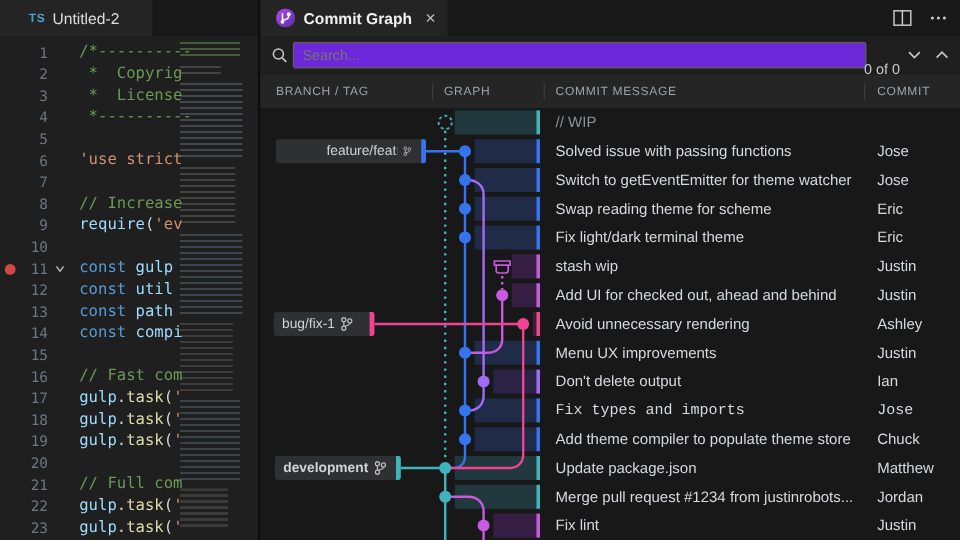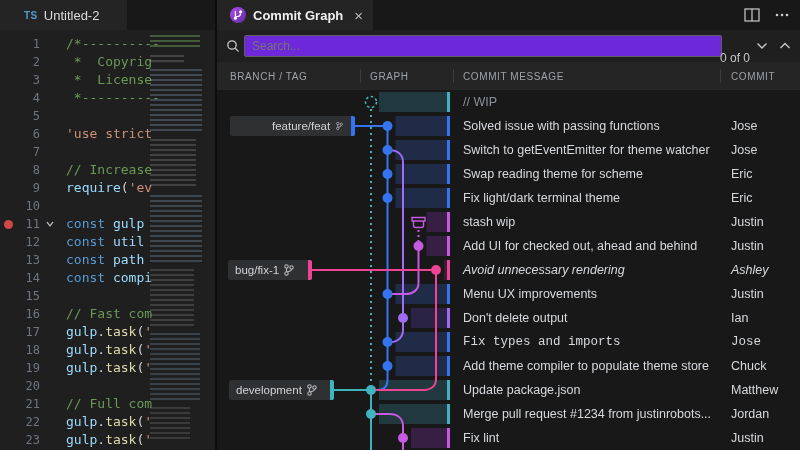--- a/index.html
+++ b/index.html
@@ -335,21 +335,21 @@
           <span class="gauthor">Eric</span>
         </div>
         <div class="grow" style="top: 120px;">
           <span class="gmsg">stash wip</span>
           <span class="gauthor">Justin</span>
         </div>
         <div class="grow" style="top: 144px;">
           <span class="gmsg">Add UI for checked out, ahead and behind</span>
           <span class="gauthor">Justin</span>
         </div>
-        <div class="grow" style="top: 168px; font-style: italic;">
+        <div class="grow" style="top: 168px;">
           <span class="gmsg">Avoid unnecessary rendering</span>
           <span class="gauthor">Ashley</span>
         </div>
         <div class="branch-label" style="top: 170px; left: 11px; width: 84px;">
           <span style="overflow: hidden; white-space: nowrap;">bug/fix-1</span>
           <svg width="10" height="12" viewBox="0 0 10 12">
             <circle cx="2.5" cy="2.5" r="1.7" fill="none" stroke="#b6b9bc" stroke-width="1.1"></circle>
             <circle cx="2.5" cy="9.5" r="1.7" fill="none" stroke="#b6b9bc" stroke-width="1.1"></circle>
             <circle cx="7.5" cy="3.5" r="1.7" fill="none" stroke="#b6b9bc" stroke-width="1.1"></circle>
             <path d="M2.5,4.2 V7.8 M7.5,5.2 C7.5,7.3 4.5,7.5 2.9,7.8" fill="none" stroke="#b6b9bc" stroke-width="1.1"></path>
@@ -370,21 +370,21 @@
         </div>
         <div class="grow" style="top: 264px;">
           <span class="gmsg">Add theme compiler to populate theme store</span>
           <span class="gauthor">Chuck</span>
         </div>
         <div class="grow" style="top: 288px;">
           <span class="gmsg">Update package.json</span>
           <span class="gauthor">Matthew</span>
         </div>
         <div class="branch-label" style="top: 290px; left: 12px; width: 105px;">
-          <span style="overflow: hidden; white-space: nowrap;">development</span>
+          <span style="overflow: hidden; white-space: nowrap; font-weight: bold;">development</span>
           <svg width="10" height="12" viewBox="0 0 10 12">
             <circle cx="2.5" cy="2.5" r="1.7" fill="none" stroke="#b6b9bc" stroke-width="1.1"></circle>
             <circle cx="2.5" cy="9.5" r="1.7" fill="none" stroke="#b6b9bc" stroke-width="1.1"></circle>
             <circle cx="7.5" cy="3.5" r="1.7" fill="none" stroke="#b6b9bc" stroke-width="1.1"></circle>
             <path d="M2.5,4.2 V7.8 M7.5,5.2 C7.5,7.3 4.5,7.5 2.9,7.8" fill="none" stroke="#b6b9bc" stroke-width="1.1"></path>
           </svg>
           <div class="label-accent" style="background: rgb(64, 180, 190);"></div>
         </div>
         <div class="grow" style="top: 312px;">
           <span class="gmsg">Merge pull request #1234 from justinrobots...</span>

